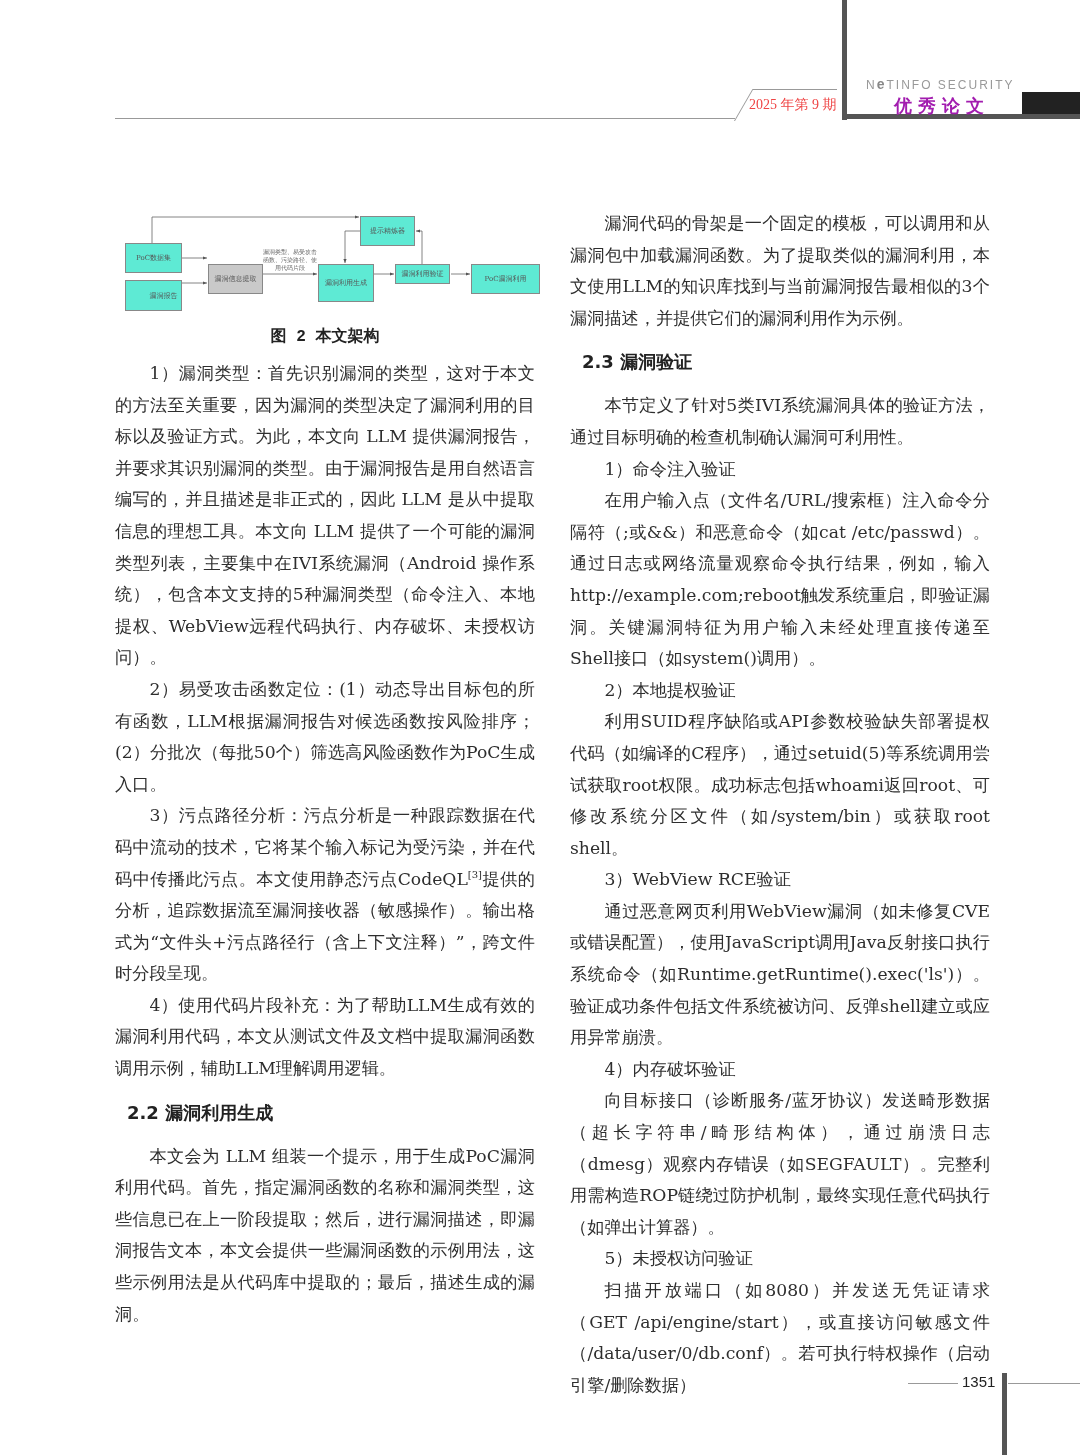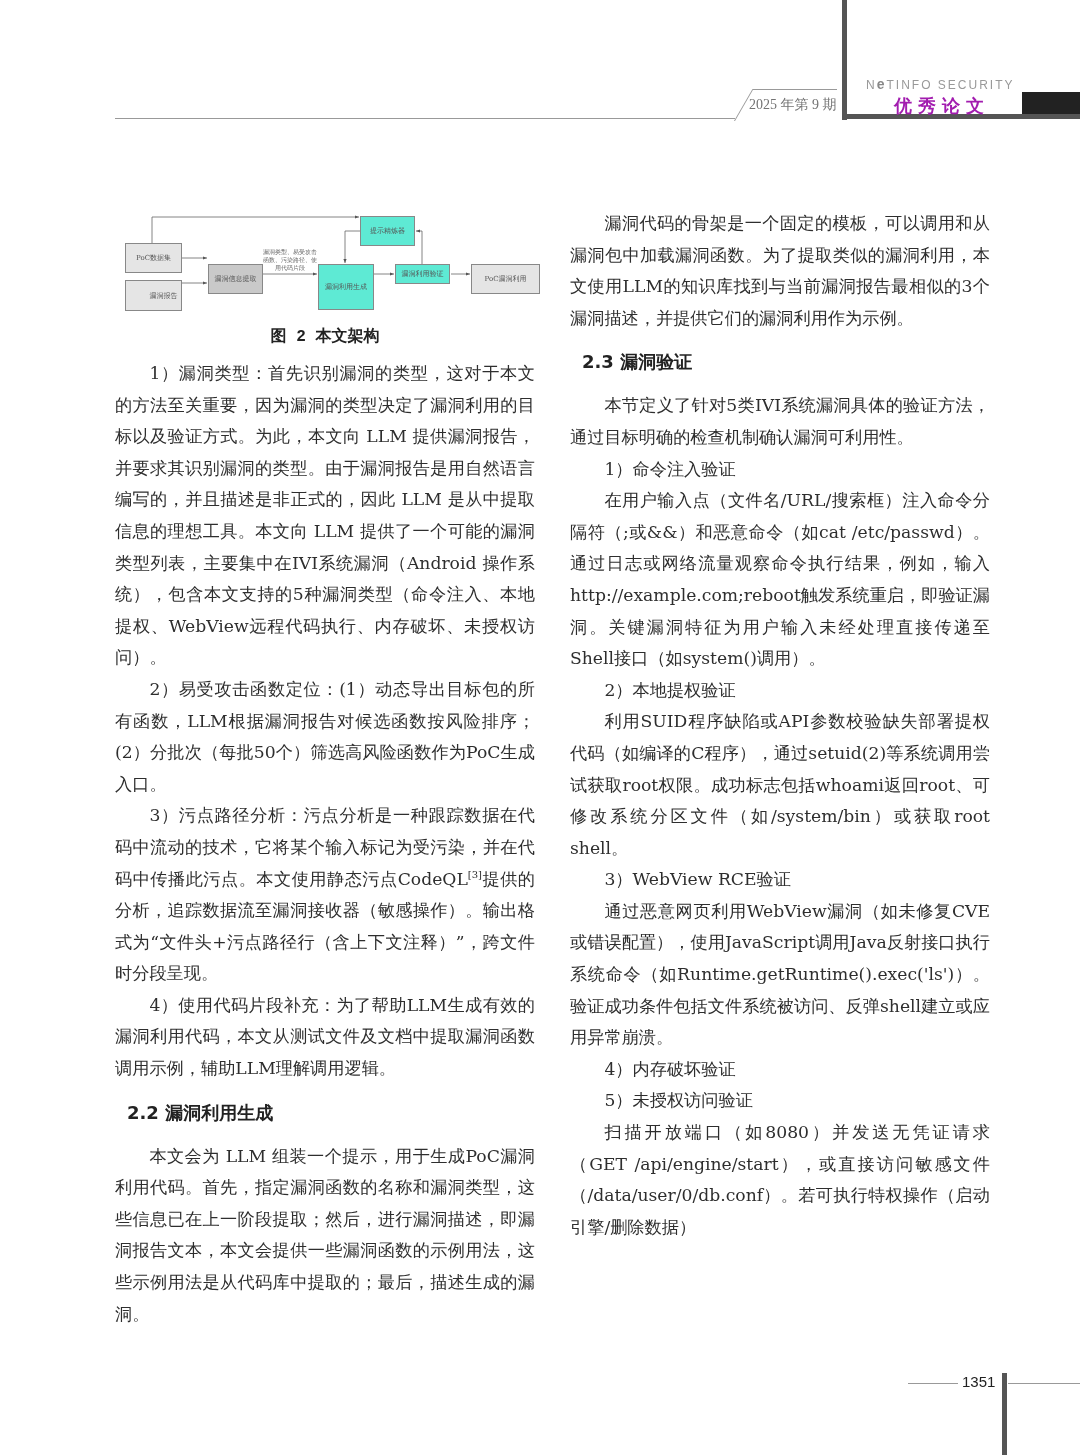--- a/index.html
+++ b/index.html
@@ -6,34 +6,34 @@
   body { width: 1080px; height: 1455px; position: relative; overflow: hidden;
          font-family: "DejaVu Serif", "Liberation Serif", serif; color: #2b2b2b; }
 
   
   .hdr-vbar { position: absolute; left: 842px; top: 0; width: 5px; height: 120px; background: #555; }
   .hdr-hbar { position: absolute; left: 842px; top: 114px; width: 238px; height: 5px; background: #555; }
   .hdr-line { position: absolute; left: 115px; top: 118px; width: 620px; height: 1px; background: #999; }
   .hdr-line2 { position: absolute; left: 753px; top: 89px; width: 84px; height: 1px; background: #999; }
   .hdr-slash { position: absolute; left: 734px; top: 89px; width: 1px; height: 32px; background: #999;
                transform: skewX(-30deg); transform-origin: bottom left; }
-  .hdr-issue { position: absolute; left: 749px; top: 96px; font-size: 14px; color: #737373;
+  .hdr-issue { position: absolute; left: 749px; top: 96px; font-size: 14px; color: #ef4444;
                font-family: "Liberation Serif", serif; }
   .hdr-brand { position: absolute; left: 866px; top: 76px; font-size: 12px; letter-spacing: 2px; color: #999;
                font-family: "Liberation Sans", sans-serif; }
   .hdr-brand .e { font-weight: bold; color: #888; font-size: 14px; }
   .hdr-section { position: absolute; left: 894px; top: 94px; font-size: 18px; font-weight: bold; letter-spacing: 6px;
                  color: #a21caf; font-family: "DejaVu Sans", sans-serif; }
   .hdr-block { position: absolute; left: 1022px; top: 92px; width: 58px; height: 22px; background: #222; }
 
   
   .diagram { position: absolute; left: 115px; top: 205px; width: 420px; height: 110px; }
   .dbox { position: absolute; border: 1px solid #888; display: flex; align-items: center; justify-content: center;
           font-size: 7px; color: #555; box-sizing: border-box; }
-  .dbox.white { background: #e5e5e5; }
+  .dbox.white { background: #5eead4; }
   .dbox.gray { background: #5eead4; }
   .dbox.dark { background: #c9c9c9; }
   .dlabel { position: absolute; font-size: 6px; color: #666; text-align: center; line-height: 8px; width: 58px; }
   .diagram svg { position: absolute; left: 0; top: 0; }
 
   .fig-caption { position: absolute; left: 115px; width: 420px; top: 326px; text-align: center; font-size: 16px;
                  font-weight: bold; font-family: Liberation Mono, monospace; color: #222; }
 
   
   .col { position: absolute; width: 420px; font-size: 17.2px; line-height: 31.6px; color: #2e2e2e; }
@@ -87,21 +87,21 @@
       <path d="M259,69 L279,69" marker-end="url(#arr)"></path>
 
       <path d="M307,59 L307,26 L301,26" marker-end="url(#arr)"></path>
 
       <path d="M336,69 L355,69" marker-end="url(#arr)"></path>
     </g>
   </svg>
   <div class="dbox white" style="left:10px;top:38px;width:57px;height:30px;">PoC数据集</div>
   <div class="dbox white" style="left:10px;top:75px;width:57px;height:31px;padding-left:20px;">漏洞报告</div>
   <div class="dbox dark" style="left:93px;top:59px;width:55px;height:30px;">漏洞信息提取</div>
-  <div class="dbox gray" style="left:203px;top:59px;width:56px;height:46px;">漏洞利用生成</div>
+  <div class="dbox gray" style="left:203px;top:59px;width:56px;height:38px;">漏洞利用生成</div>
   <div class="dbox gray" style="left:245px;top:11px;width:55px;height:30px;">提示精炼器</div>
   <div class="dbox gray" style="left:280px;top:59px;width:55px;height:20px;">漏洞利用验证</div>
   <div class="dbox white" style="left:356px;top:59px;width:69px;height:30px;">PoC漏洞利用</div>
   <div class="dlabel" style="left:146px;top:43px;">漏洞类型、易受攻击函数、污染路径、使用代码片段</div>
 </div>
 <div class="fig-caption">图 2 本文架构</div>
 
 <div class="col left">
   <p>1）漏洞类型：首先识别漏洞的类型，这对于本文的方法至关重要，因为漏洞的类型决定了漏洞利用的目标以及验证方式。为此，本文向 LLM 提供漏洞报告，并要求其识别漏洞的类型。由于漏洞报告是用自然语言编写的，并且描述是非正式的，因此 LLM 是从中提取信息的理想工具。本文向 LLM 提供了一个可能的漏洞类型列表，主要集中在IVI系统漏洞（Android 操作系统），包含本文支持的5种漏洞类型（命令注入、本地提权、WebView远程代码执行、内存破坏、未授权访问）。</p>
   <p>2）易受攻击函数定位：(1）动态导出目标包的所有函数，LLM根据漏洞报告对候选函数按风险排序；(2）分批次（每批50个）筛选高风险函数作为PoC生成入口。</p>
@@ -111,24 +111,25 @@
   <p>本文会为 LLM 组装一个提示，用于生成PoC漏洞利用代码。首先，指定漏洞函数的名称和漏洞类型，这些信息已在上一阶段提取；然后，进行漏洞描述，即漏洞报告文本，本文会提供一些漏洞函数的示例用法，这些示例用法是从代码库中提取的；最后，描述生成的漏洞。</p>
 </div>
 
 <div class="col right">
   <p>漏洞代码的骨架是一个固定的模板，可以调用和从漏洞包中加载漏洞函数。为了提取类似的漏洞利用，本文使用LLM的知识库找到与当前漏洞报告最相似的3个漏洞描述，并提供它们的漏洞利用作为示例。</p>
   <h3>2.3 漏洞验证</h3>
   <p>本节定义了针对5类IVI系统漏洞具体的验证方法，通过目标明确的检查机制确认漏洞可利用性。</p>
   <p class="sub">1）命令注入验证</p>
   <p>在用户输入点（文件名/URL/搜索框）注入命令分隔符（;或&amp;&amp;）和恶意命令（如cat /etc/passwd）。通过日志或网络流量观察命令执行结果，例如，输入http://example.com;reboot触发系统重启，即验证漏洞。关键漏洞特征为用户输入未经处理直接传递至Shell接口（如system()调用）。</p>
   <p class="sub">2）本地提权验证</p>
-  <p>利用SUID程序缺陷或API参数校验缺失部署提权代码（如编译的C程序），通过setuid(2)等系统调用尝试获取root权限。成功标志包括whoami返回root、可修改系统分区文件（如/system/bin）或获取root shell。</p>
+  <p>利用SUID程序缺陷或API参数校验缺失部署提权代码（如编译的C程序），通过setuid(5)等系统调用尝试获取root权限。成功标志包括whoami返回root、可修改系统分区文件（如/system/bin）或获取root shell。</p>
   <p class="sub">3）WebView RCE验证</p>
   <p>通过恶意网页利用WebView漏洞（如未修复CVE或错误配置），使用JavaScript调用Java反射接口执行系统命令（如Runtime.getRuntime().exec('ls')）。验证成功条件包括文件系统被访问、反弹shell建立或应用异常崩溃。</p>
   <p class="sub">4）内存破坏验证</p>
+  <p>向目标接口（诊断服务/蓝牙协议）发送畸形数据（超长字符串/畸形结构体），通过崩溃日志（dmesg）观察内存错误（如SEGFAULT）。完整利用需构造ROP链绕过防护机制，最终实现任意代码执行（如弹出计算器）。</p>
   <p class="sub">5）未授权访问验证</p>
   <p>扫描开放端口（如8080）并发送无凭证请求（GET /api/engine/start），或直接访问敏感文件（/data/user/0/db.conf）。若可执行特权操作（启动引擎/删除数据）</p>
 </div>
 
 <div class="ftr-line"></div>
 <div class="ftr-line2"></div>
 <div class="ftr-num">1351</div>
 <div class="ftr-vbar"></div>
 
 </body></html>

